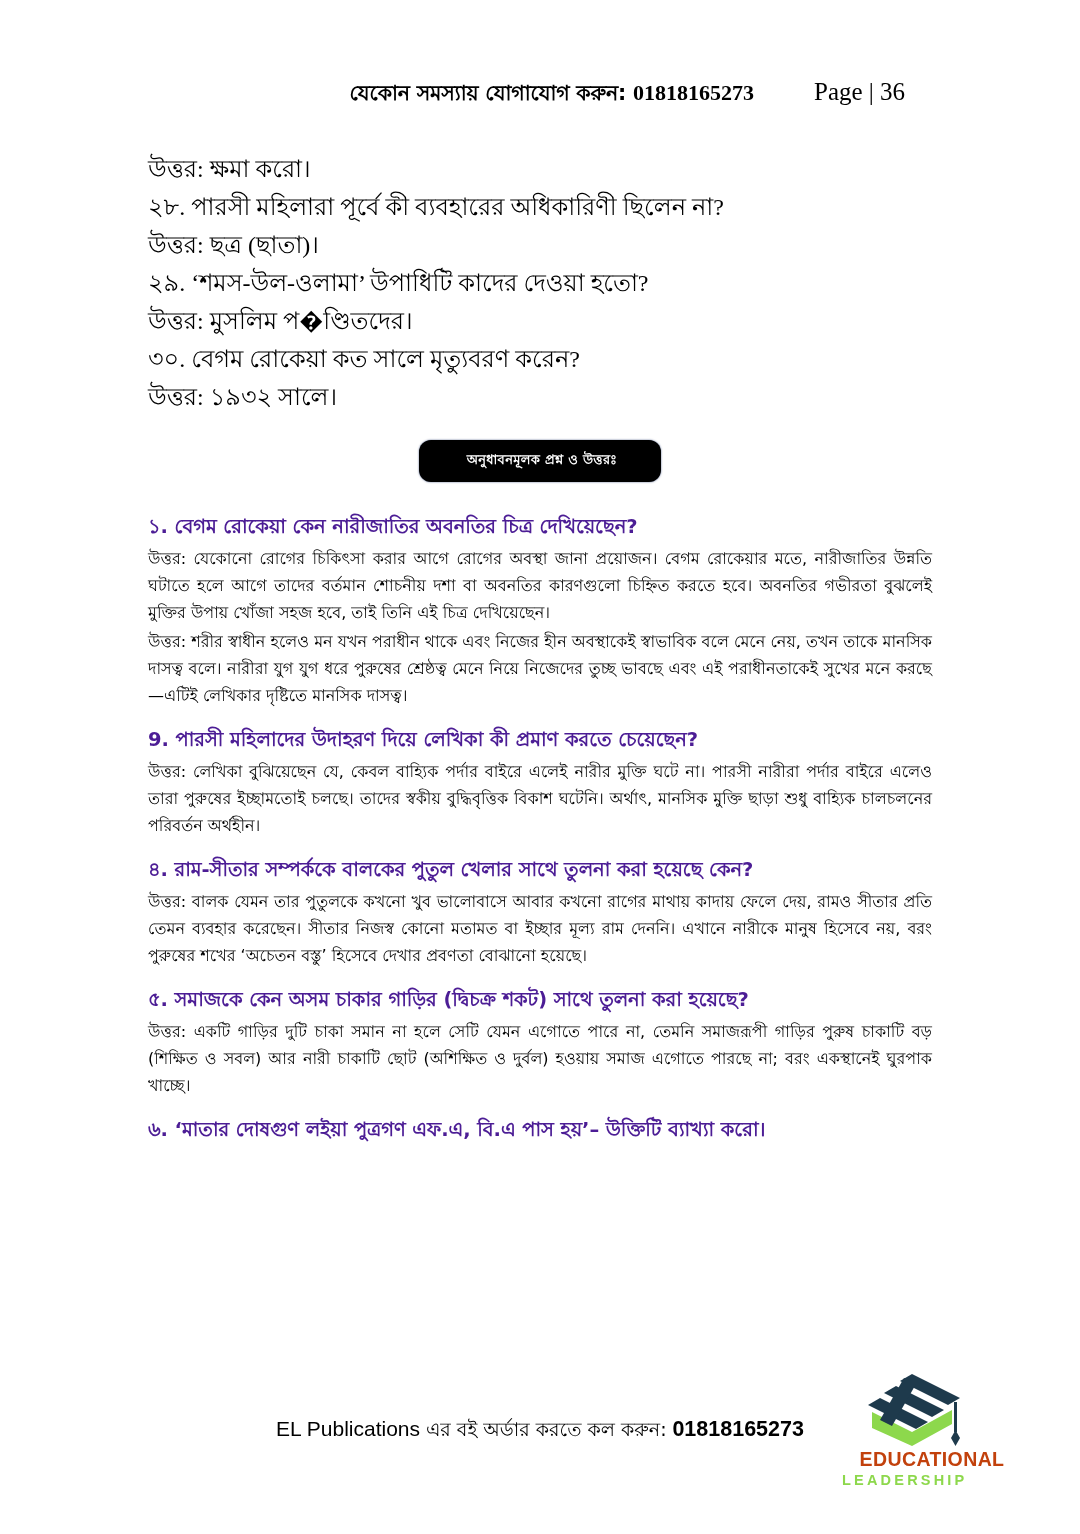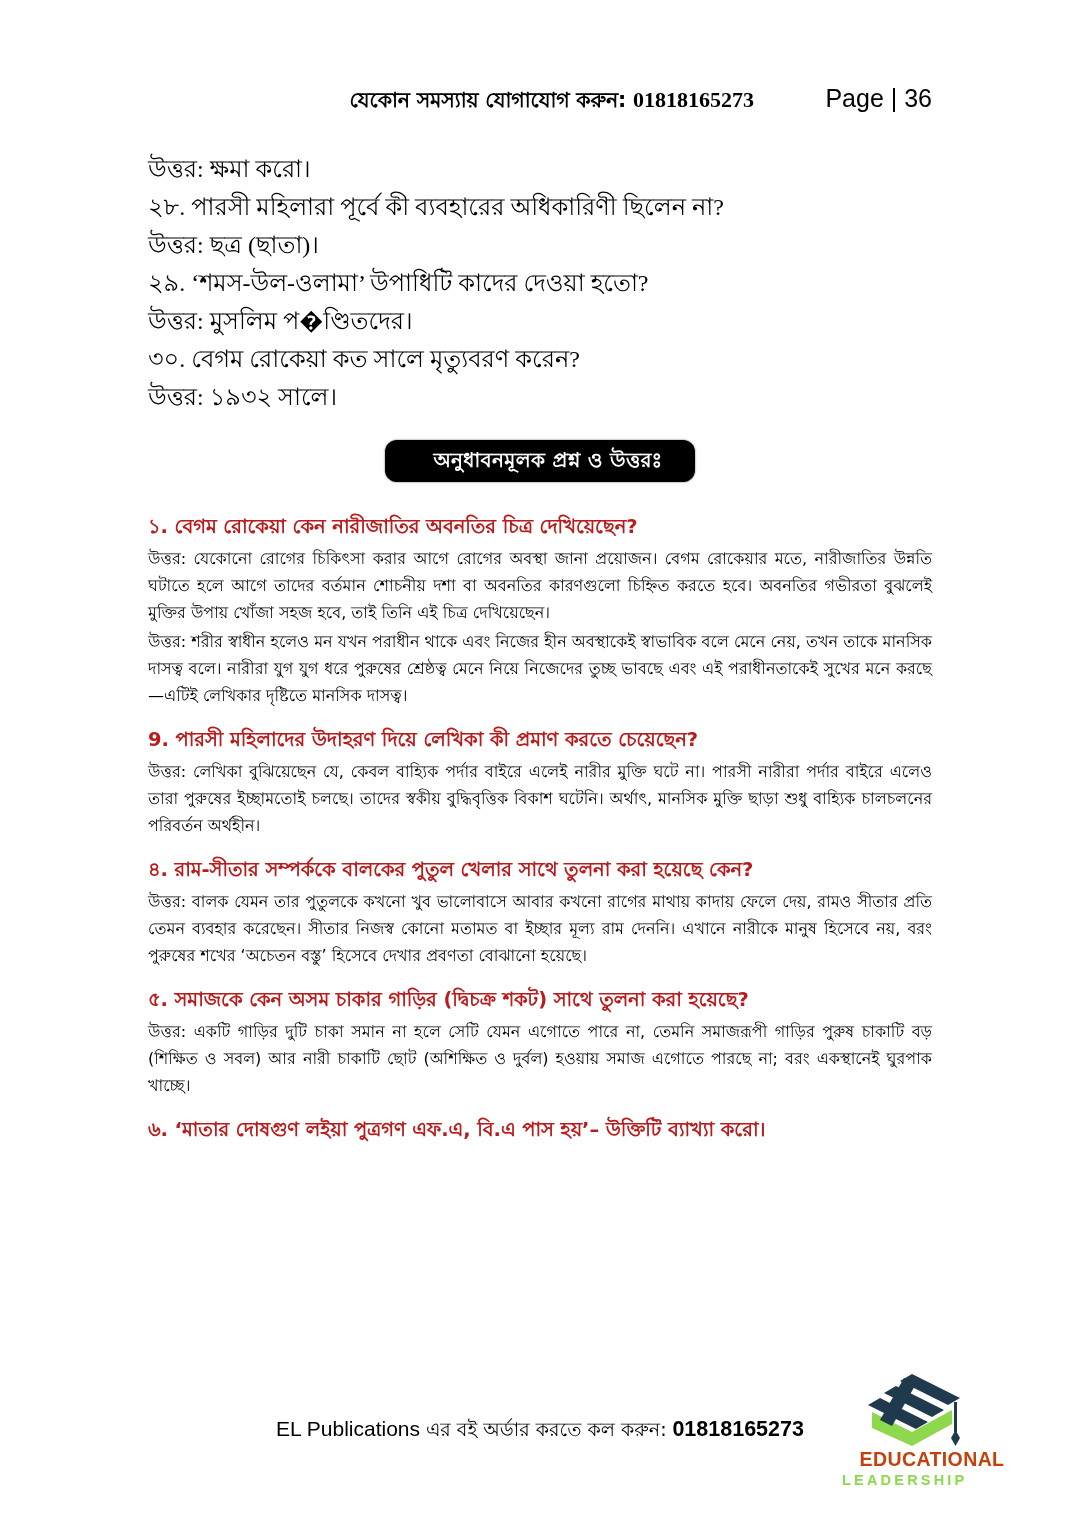--- a/index.html
+++ b/index.html
@@ -17,21 +17,21 @@
     height: 1534px;
     background: #ffffff;
     overflow: hidden;
     box-sizing: border-box;
   }
 
   
   .page-header {
     position: absolute;
     left: 148px;
-    top: 84px;
+    top: 78px;
     width: 784px;
     height: 42px;
     display: flex;
     align-items: baseline;
     justify-content: flex-end;
   }
   .header-contact {
     font-family: "DejaVu Sans", sans-serif;
     font-weight: bold;
     font-size: 20.5px;
@@ -39,26 +39,26 @@
     white-space: nowrap;
     margin-right: 60px;
   }
   .header-contact .phone {
     font-family: "Liberation Serif", "DejaVu Serif", serif;
     font-weight: bold;
     font-size: 22px;
     letter-spacing: 0px;
   }
   .header-page {
-    font-family: Liberation Sans, sans-serif;
+    font-family: Liberation Serif, serif;
     font-size: 25px;
     font-weight: normal;
     white-space: nowrap;
     width: 118px;
-    text-align: right;
+    text-align: left;
   }
 
   
   .content {
     position: absolute;
     left: 148px;
     top: 150px;
     width: 784px;
   }
 
@@ -75,41 +75,41 @@
     width: 784px;
     display: flex;
     justify-content: center;
     margin-top: 24px;
     margin-bottom: 26px;
   }
   .banner {
     background: #000000;
     color: #ffffff;
     border-radius: 12px;
-    padding: 9px 32px 11px 48px;
-    font-family: "DejaVu Sans", sans-serif;
-    font-weight: bold;
-    font-size: 20px;
+    padding: 9px 44px 11px 48px;
+    font-family: "DejaVu Sans", sans-serif;
+    font-weight: bold;
+    font-size: 13px;
     line-height: 22px;
     letter-spacing: 0.3px;
     white-space: nowrap;
     box-shadow: 0 0 2px rgba(40,60,110,0.85);
     text-align: center;
   }
 
   
   .qa-block {
     margin-bottom: 2px;
   }
   .qa-question {
     font-family: "DejaVu Sans", sans-serif;
     font-weight: bold;
     font-size: 19.5px;
     line-height: 37px;
-    color: #b91c1c;
+    color: #4c1d95;
     letter-spacing: -0.1px;
     margin-top: 12px;
   }
   .qa-answer {
     font-family: "DejaVu Sans", sans-serif;
     font-size: 16px;
     line-height: 27px;
     color: #000;
     text-align: justify;
     text-justify: inter-word;

